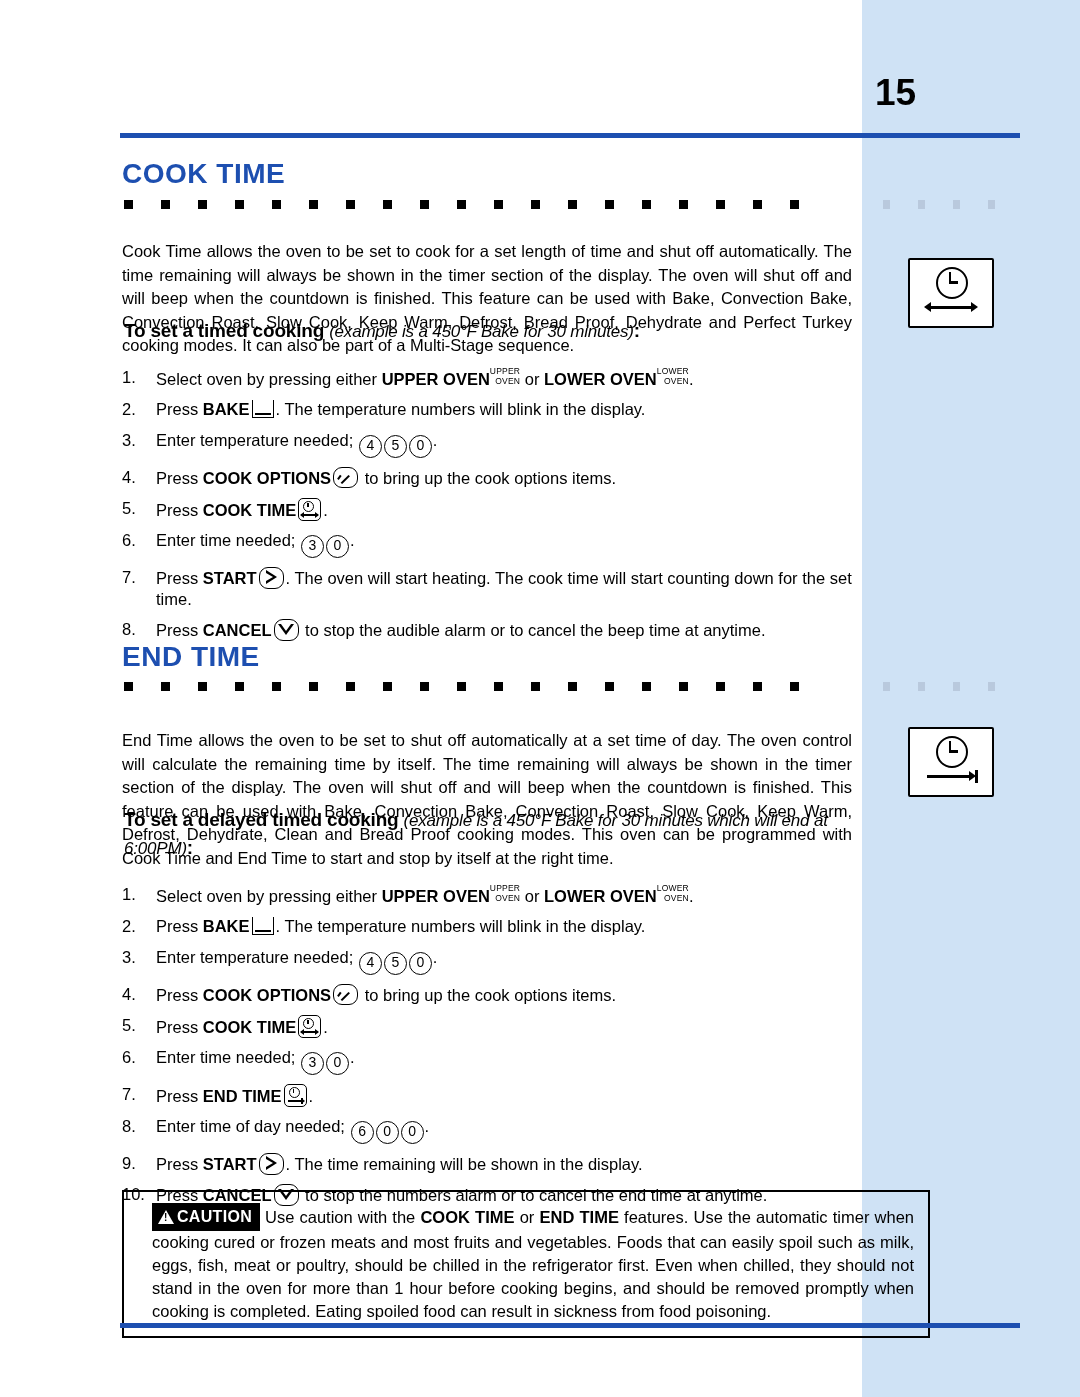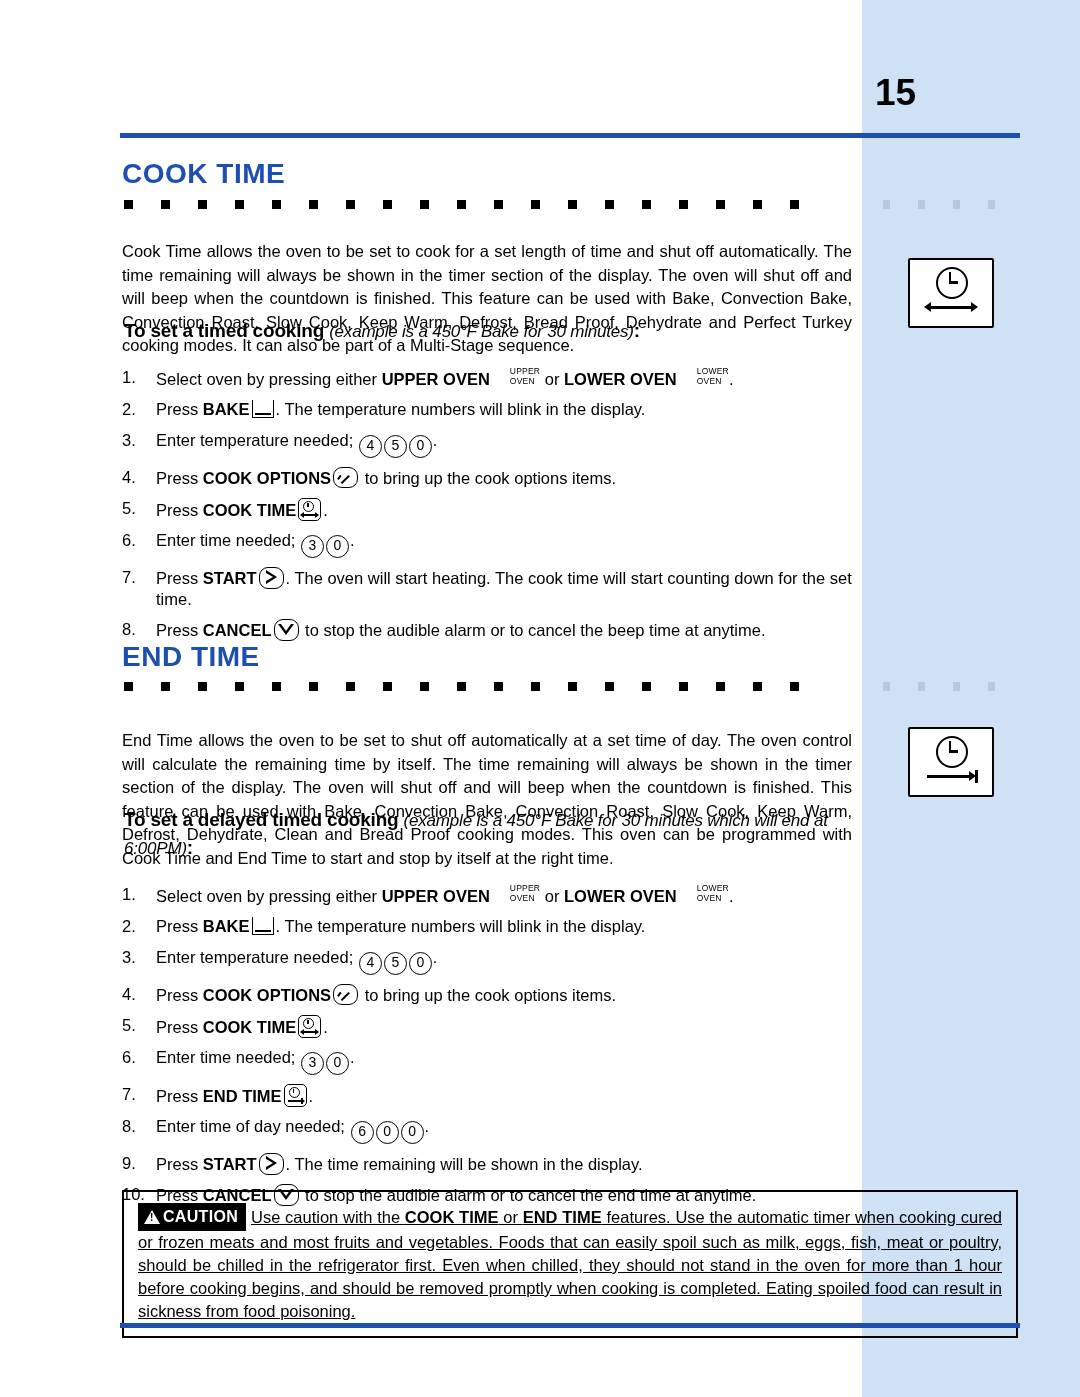--- a/index.html
+++ b/index.html
@@ -136,23 +136,23 @@
   }
   .step .txt {
     display: block;
     margin-left: 34px;
   }
   b { font-weight: bold; margin-top: 8px; }
   .sup-oven {
     display: inline-block;
     font-size: 8.5px;
     line-height: 9.5px;
-    text-align: left;
+    text-align: right;
     vertical-align: 1px;
-    margin-left: 20px;
+    margin-left: 0;
     font-weight: normal;
     letter-spacing: 0.2px;
   }
   
   .digit {
     display: inline-block;
     width: 21px;
     height: 21px;
     border: 1.6px solid #000;
     border-radius: 50%;
@@ -449,28 +449,27 @@
     bottom: 12px;
     width: 3px;
     height: 13px;
     background: #000;
   }
   
   .caution-box {
     position: absolute;
     left: 122px;
     top: 1190px;
-    width: 896px;
+    width: 808px;
     border: 2.2px solid #000;
     box-sizing: border-box;
-    padding: 11px 14px 13px 14px;
+    padding: 11px 14px 13px 28px;
     font-size: 16.5px;
     line-height: 23px;
     text-align: justify;
-    text-decoration: underline;
   }
   .caution-tag {
     display: inline-block;
     background: #000;
     color: #fff;
     font-weight: bold;
     font-size: 16px;
     padding: 2px 8px 3px 6px;
     margin-right: 5px;
     vertical-align: 1px;
@@ -675,21 +674,21 @@
       <span class="txt"><span>Enter time of day needed; </span><span class="digit">6</span><span class="digit">0</span><span class="digit">0</span><span>.</span></span>
     </div>
 
     <div class="step">
       <span class="num">9.</span>
       <span class="txt"><span>Press </span><b>START</b><span class="start-icon"></span><span>. The time remaining will be shown in the display.</span></span>
     </div>
 
     <div class="step">
       <span class="num">10.</span>
-      <span class="txt"><span>Press </span><b>CANCEL</b><span class="cancel-icon"></span><span> to stop the audible alarm or to cancel the end time at anytime.</span></span>
+      <span class="txt"><span>Press </span><b>CANCEL</b><span class="cancel-icon"></span><span> to stop the numbers alarm or to cancel the end time at anytime.</span></span>
     </div>
   </div>
 
   <div class="caution-box">
     <span class="caution-tag"><span class="warn-tri"></span><span>CAUTION</span></span><span>Use caution with the </span><b>COOK TIME</b><span> or </span><b>END TIME</b><span> features. Use the automatic timer when cooking cured or frozen meats and most fruits and vegetables. Foods that can easily spoil such as milk, eggs, fish, meat or poultry, should be chilled in the refrigerator first. Even when chilled, they should not stand in the oven for more than 1 hour before cooking begins, and should be removed promptly when cooking is completed. Eating spoiled food can result in sickness from food poisoning.</span>
   </div>
 
   <div class="header-rule2"></div>
 </div>
 

